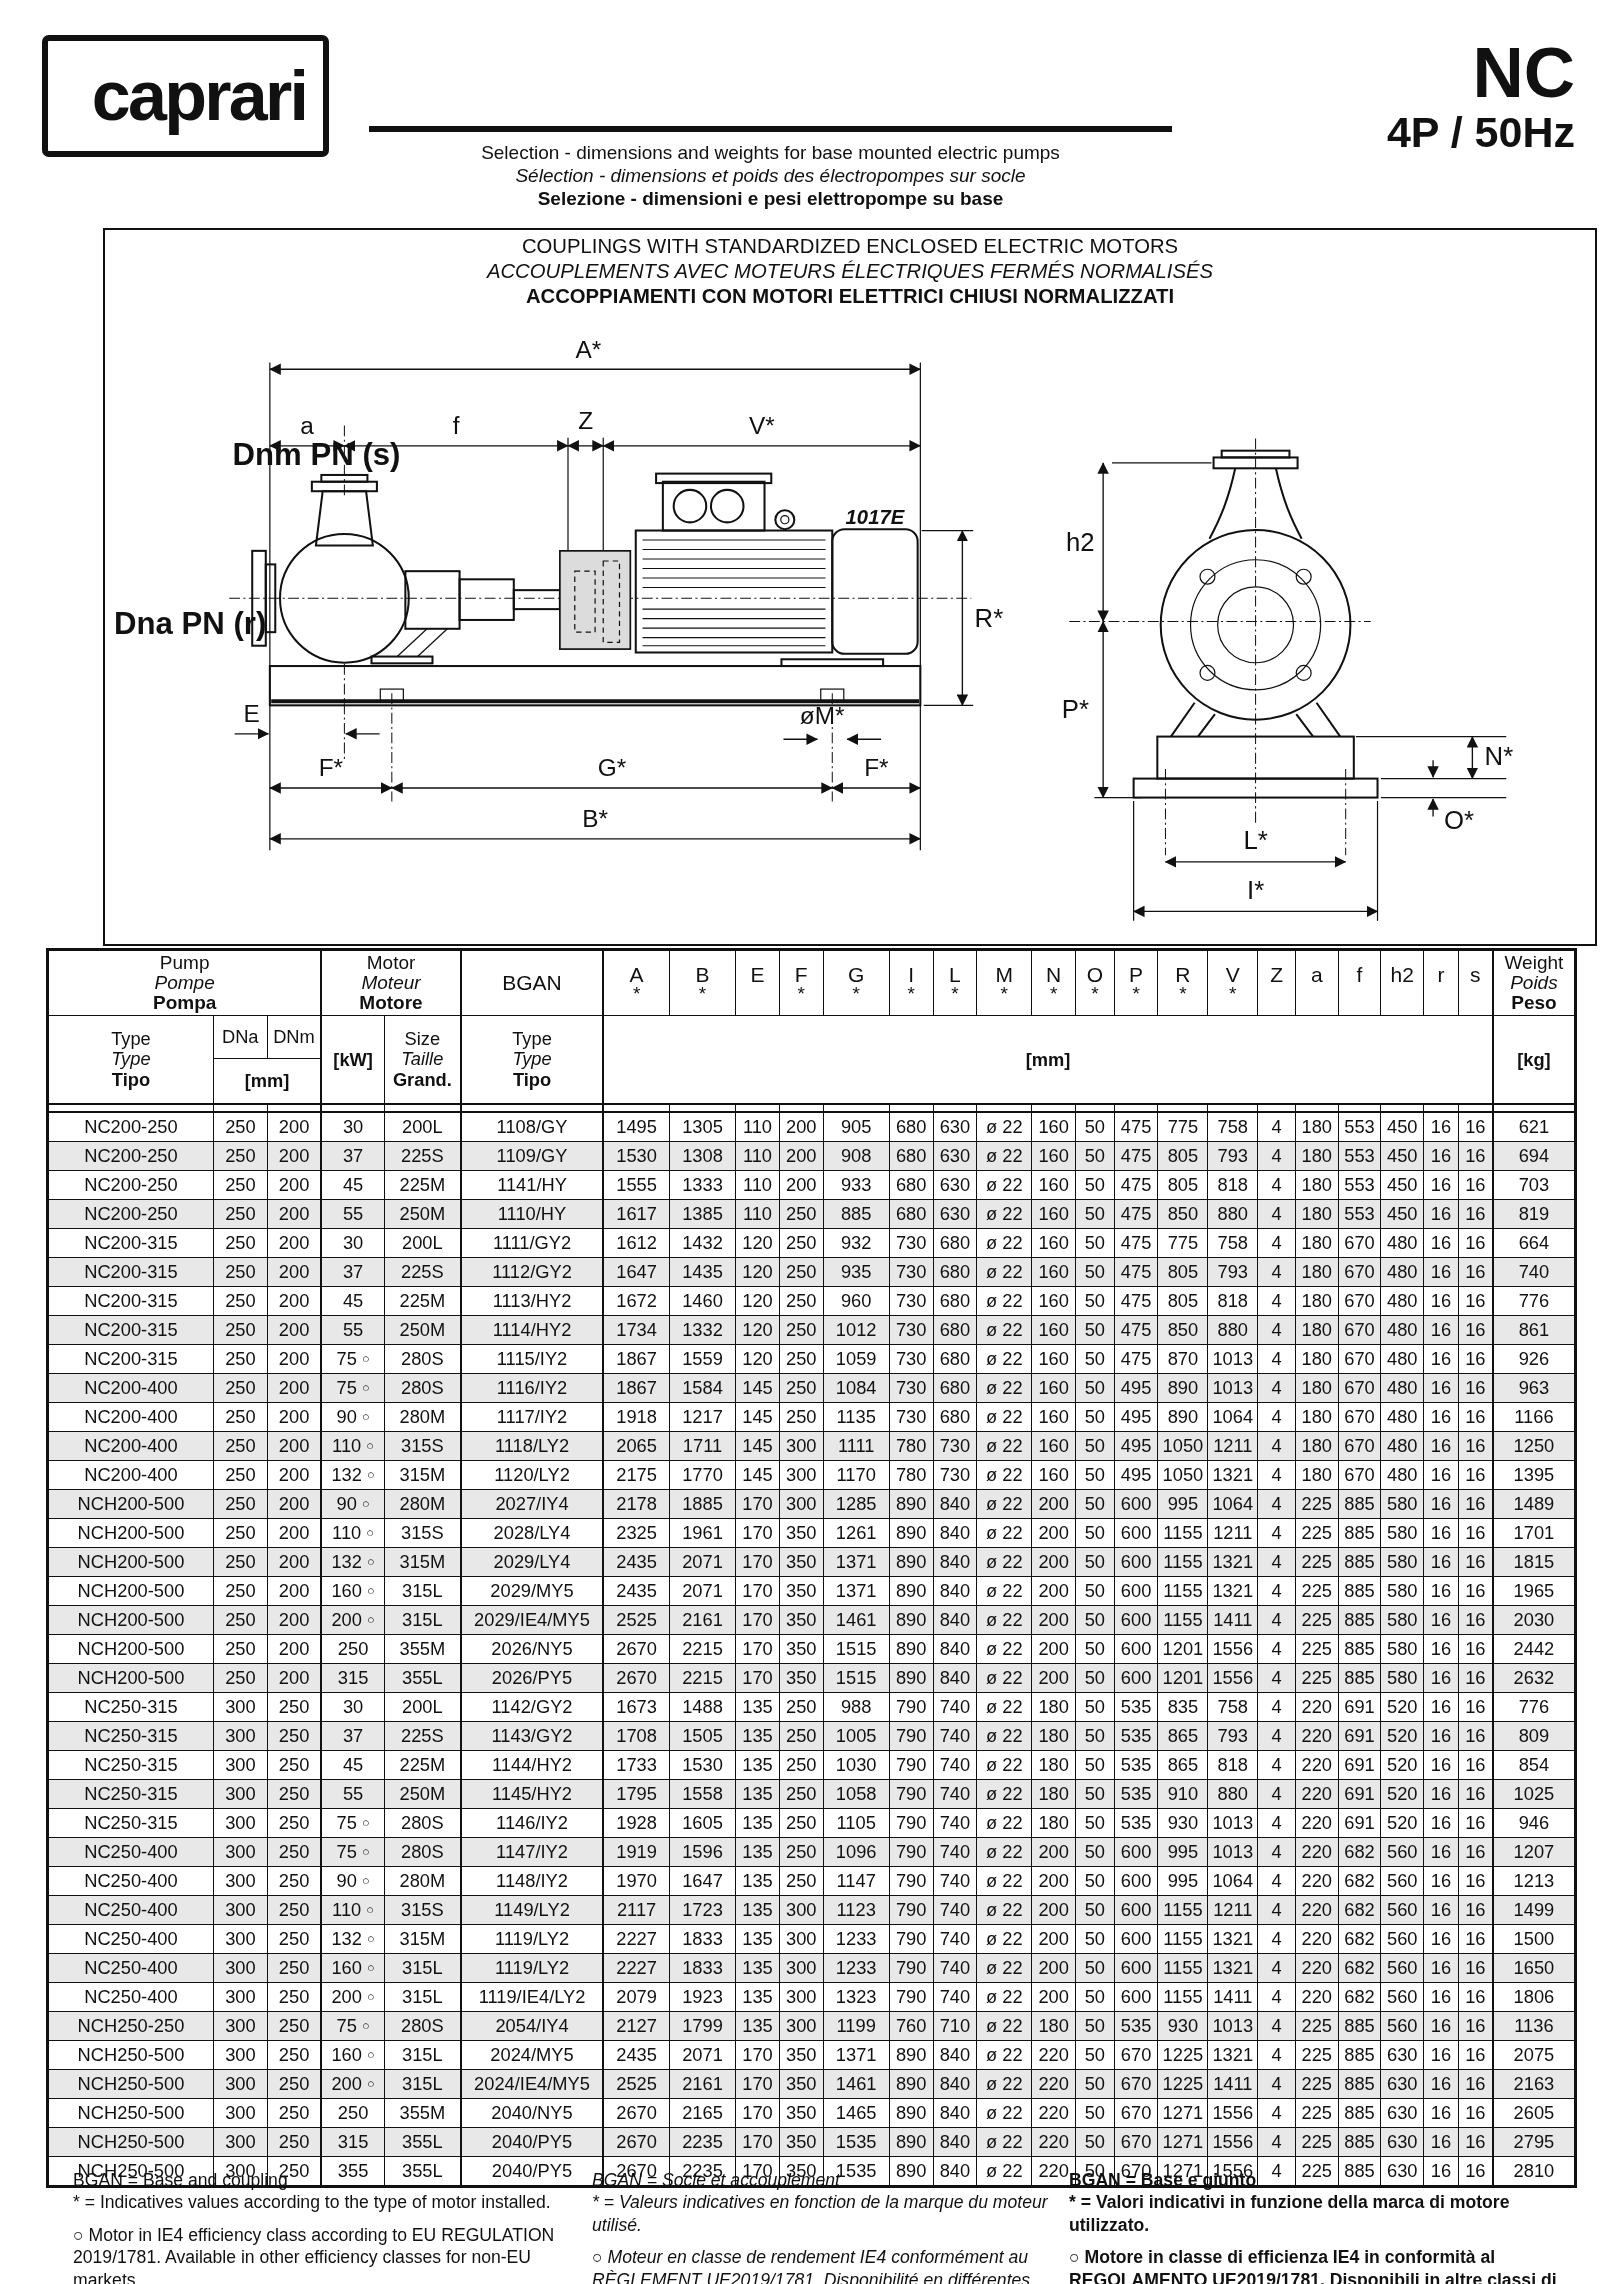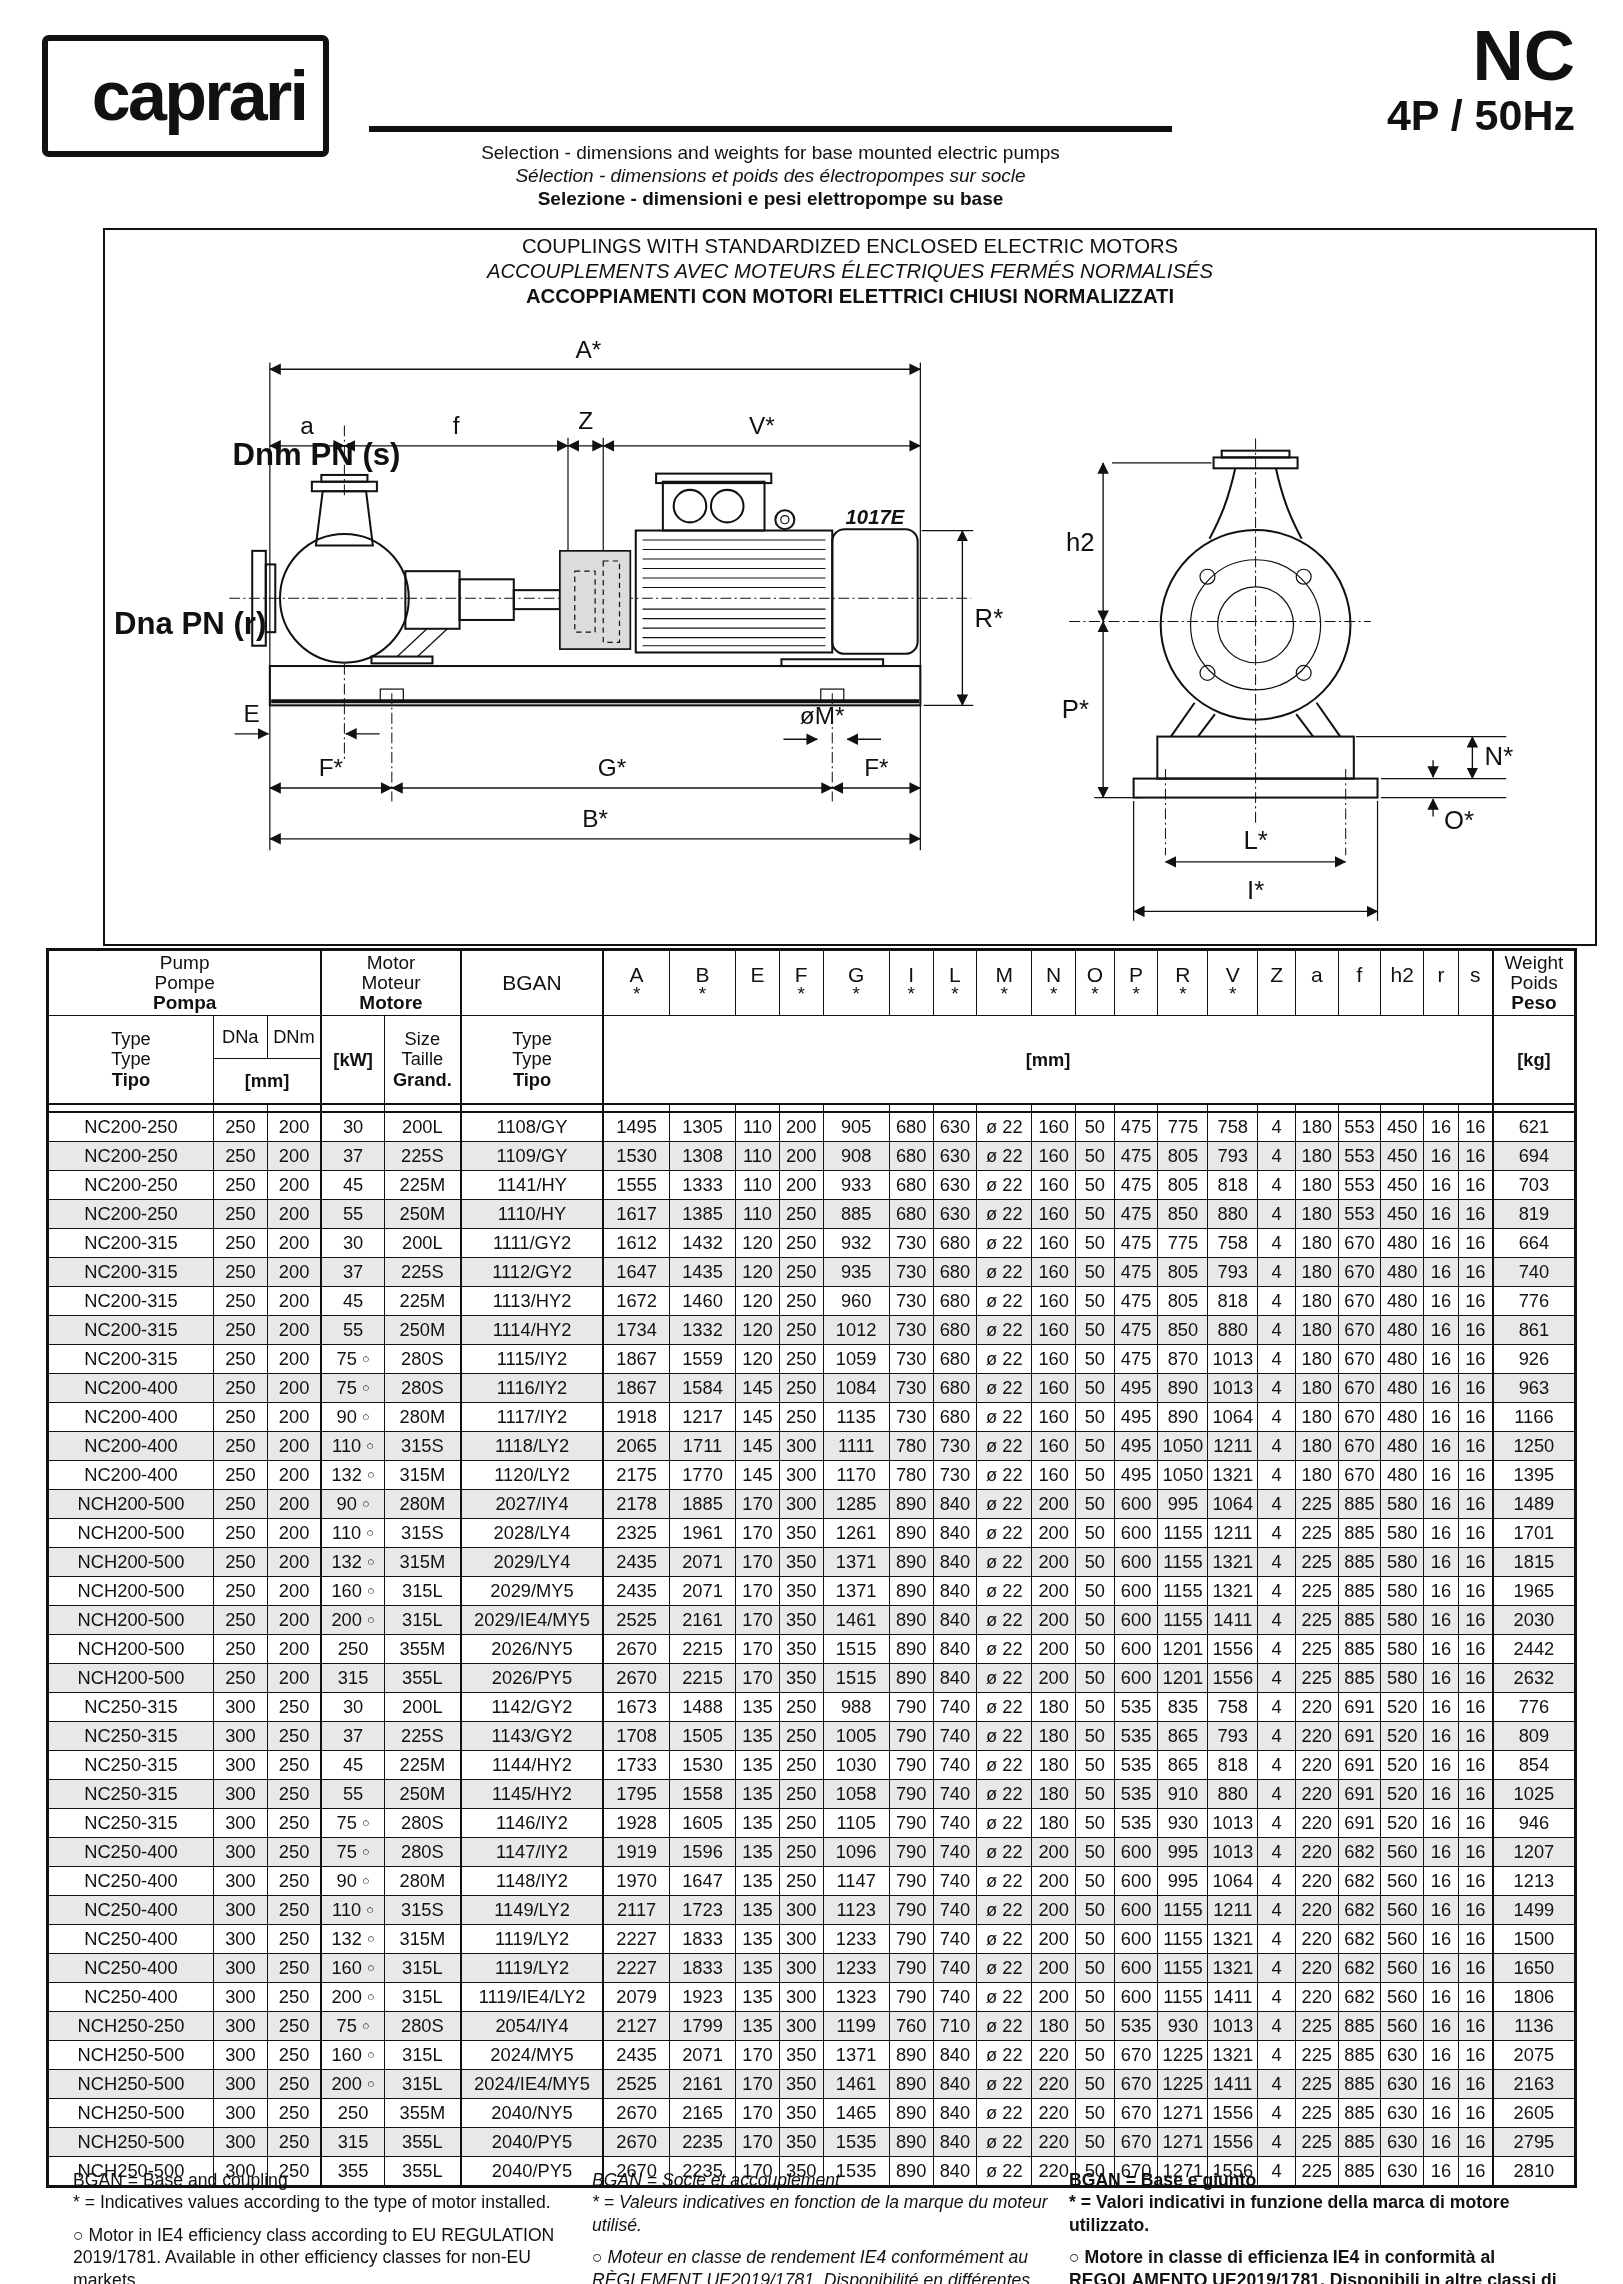--- a/index.html
+++ b/index.html
@@ -6,21 +6,21 @@
   #page{position:relative;width:1624px;height:2284px;background:#fff;color:#111;
         font-family:"Liberation Sans",sans-serif;overflow:hidden;}
   
   #logo-box{position:absolute;left:42px;top:35px;width:275px;height:110px;
     border:6.1px solid #111;border-radius:6.8px;display:flex;align-items:center;justify-content:center;}
   #logo-box span{font-size:70px;font-weight:bold;letter-spacing:-2.7px;line-height:1;margin-left:27px;}
   #header-rule{position:absolute;left:369px;top:126px;width:803px;height:6.1px;background:#111;}
   #subtitles{position:absolute;left:369px;top:141px;width:803px;text-align:center;font-size:19px;line-height:23px;}
   #subtitles .l2{font-style:italic;}
   #subtitles .l3{font-weight:bold;}
-  #model-block{position:absolute;right:49px;top:19px;text-align:right;}
+  #model-block{position:absolute;right:49px;top:36px;text-align:right;}
   #model-block .nc{font-size:71px;font-weight:bold;line-height:73px;}
   #model-block .hz{font-size:43px;font-weight:bold;line-height:47px;}
   
   #diagram-box{position:absolute;left:103px;top:228px;width:1478px;height:714px;border:2.7px solid #111;padding-left:12px;}
   #diagram-titles{position:absolute;left:0;top:4.1px;width:100%;text-align:center;font-size:20.3px;line-height:25px;}
   #diagram-titles .l2{font-style:italic;}
   #diagram-titles .l3{font-weight:bold;}
   .dwg{position:absolute;}
   svg .out{fill:none;stroke:#111;stroke-width:3;}
   svg .thin{fill:none;stroke:#111;stroke-width:1.8;}
@@ -35,21 +35,21 @@
   
   #table-wrap{position:absolute;left:46px;top:948px;width:1531px;}
   table{border-collapse:collapse;table-layout:fixed;width:1531px;border:3.4px solid #111;}
   th,td{border:1.4px solid #111;text-align:center;vertical-align:middle;padding:0;
         white-space:nowrap;overflow:hidden;font-weight:normal;}
   .bL{border-left:2px solid #111 !important;}
   tr.h1 th{height:64px;font-size:19px;}
   tr.h1 th.bganh{font-size:21px;}
   tr.h2r th{height:87px;font-size:18.3px;border-bottom:2px solid #111;}
   .tri div{line-height:20.3px;}
-  .tri .l2{}
+  .tri .l2{font-style:italic;}
   .tri .l3{font-weight:bold;}
   .dimh .dl{font-size:21px;line-height:23px;}
   .dimh .da{font-size:19px;line-height:16.3px;min-height:16.3px;}
   .unit{font-weight:bold;}
   .dncell{padding:0;}
   .dn-wrap{display:flex;flex-direction:column;height:87px;}
   .dn-top{display:flex;flex:0 0 42px;border-bottom:1.4px solid #111;}
   .dn-top div{flex:1;display:flex;align-items:center;justify-content:center;}
   .dn-top .dna{border-right:1.4px solid #111;}
   .dn-bot{flex:1;display:flex;align-items:center;justify-content:center;font-weight:bold;}

